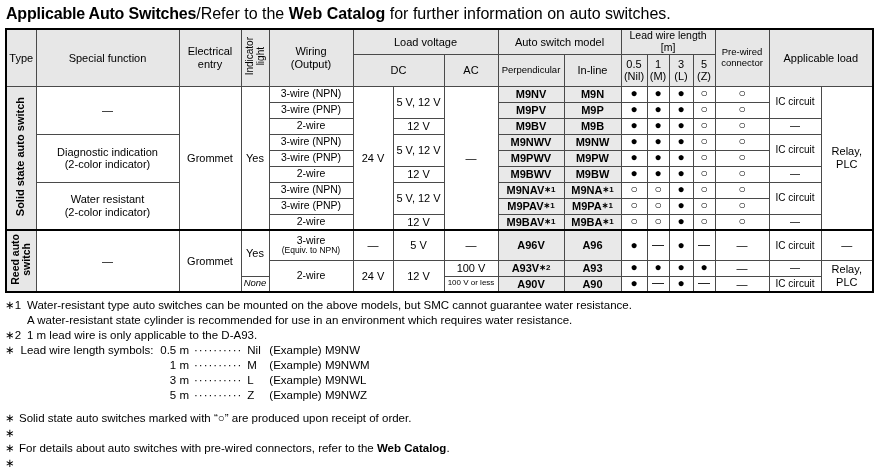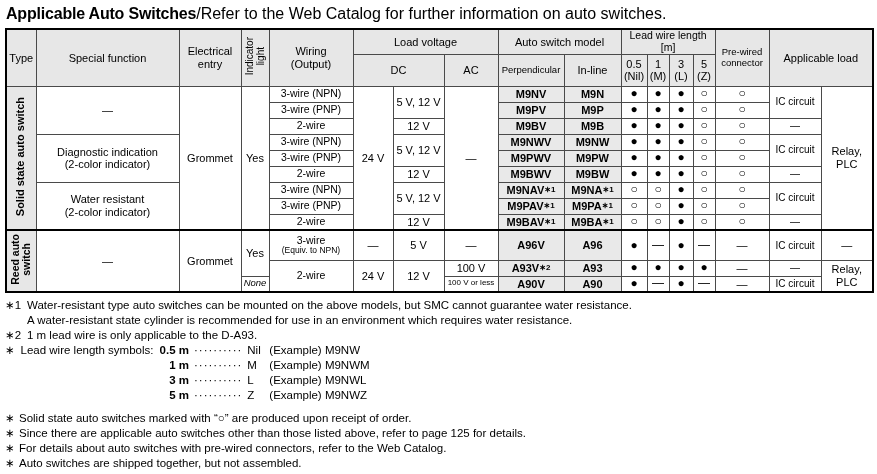--- a/index.html
+++ b/index.html
@@ -7,21 +7,21 @@
   body {
     width: 877px; height: 474px; overflow: hidden;
     background: #fff; color: #000;
     font-family: "Liberation Sans", sans-serif;
   }
   .page { padding: 3px 5px 0 5px; }
 
   .title-line { white-space: nowrap; margin: 2px 0 5px 1px; }
   .t-main { font-size: 16px; font-weight: bold; letter-spacing: -0.2px; }
   .t-rest { font-size: 16px; }
-  .bold { font-weight: normal; }
+  .bold { font-weight: bold; }
 
   table { border-collapse: collapse; table-layout: fixed; width: 867px; border: 2px solid #000; }
   td {
     border: 1px solid #4a4a4a; padding: 0 1px; text-align: center; vertical-align: middle;
     font-size: 11px; line-height: 1.12; overflow: hidden;
   }
   .hd { background: #e7e7e7; }
   tr.h1 td { height: 18px; }
   tr.h2 td { height: 32px; }
   .hd-sm { font-size: 9.5px; }
@@ -53,21 +53,21 @@
   .none-cell { font-size: 9.5px; font-style: italic; }
 
   .fns { margin-top: 5px; font-size: 11.5px; line-height: 14px; }
   .fn-row { display: flex; align-items: baseline; }
   .fn-m { display: inline-block; width: 22px; flex: 0 0 22px; }
   .mb { display: inline-block; width: 14px; flex: 0 0 14px; }
   .fn-t { display: inline-block; }
   .ls-first { margin-top: 6px; }
   .ls-intro { display: inline-block; width: 136px; flex: 0 0 136px; text-align: center; }
   .ls-indent { display: inline-block; width: 150px; flex: 0 0 150px; }
-  .ls-len { display: inline-block; width: 34px; flex: 0 0 34px; text-align: right; font-weight: bold; }
+  .ls-len { display: inline-block; width: 34px; flex: 0 0 34px; text-align: right; }
   .ls-dots { margin: 0 5px; letter-spacing: 1px; }
   .ls-sym { display: inline-block; width: 22px; flex: 0 0 22px; }
   .bullets { margin-top: 9px; }
   .fn-row + .fn-row { margin-top: 1px; }
 </style>
 </head>
 <body>
 
 <div class="page">
 
@@ -346,26 +346,24 @@
         <span>(Example) M9NWZ</span>
       </div>
 
     <div class="bullets">
       <div class="fn-row">
           <span class="mb">∗</span>
           <span class="fn-t">Solid state auto switches marked with “○” are produced upon receipt of order.</span>
         </div>
       <div class="fn-row">
           <span class="mb">∗</span>
-          <span class="fn-t">Since there are applicable auto switches other than those listed above, refer to page 125 for details.</span>
         </div>
       <div class="fn-row">
           <span class="mb">∗</span>
           <span class="fn-t"><span>For details about auto switches with pre-wired connectors, refer to the </span><span class="bold">Web Catalog</span><span>.</span></span>
         </div>
       <div class="fn-row">
           <span class="mb">∗</span>
-          <span class="fn-t">Auto switches are shipped together, but not assembled.</span>
         </div>
     </div>
   </div>
 
 </div>
 
 </body></html>

